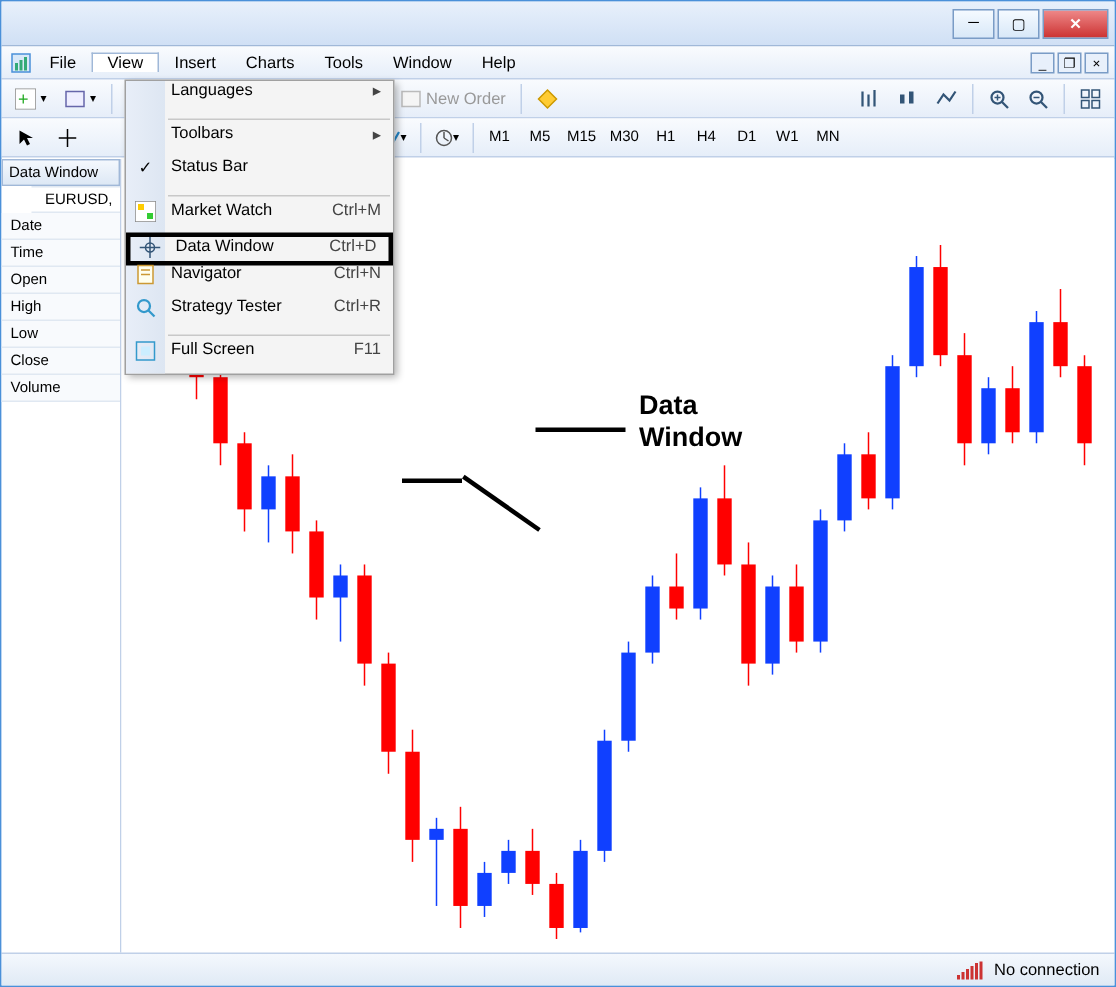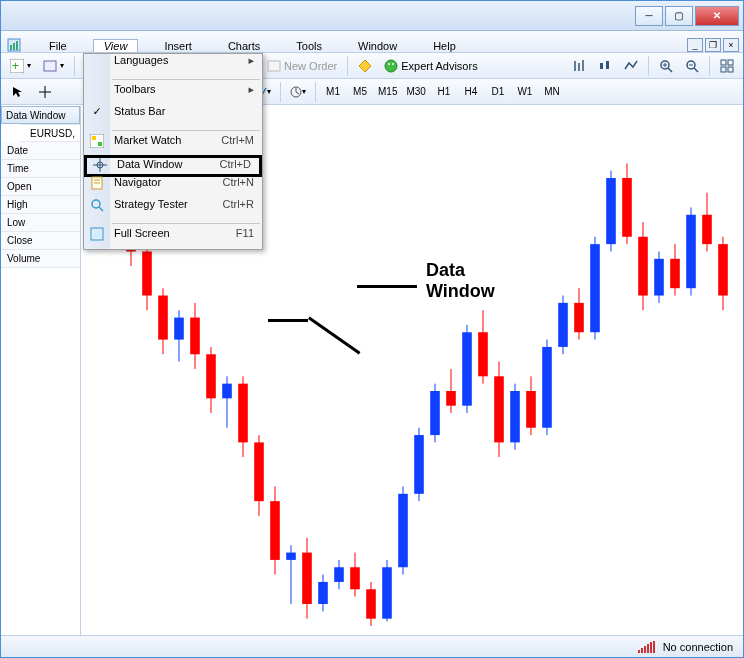--- a/index.html
+++ b/index.html
@@ -1,24 +1,24 @@
 <!DOCTYPE html>
 <html><head>
 <meta charset="utf-8">
 <style>
   * { box-sizing: border-box; }
   body { margin: 0; font-family: Tahoma, sans-serif; font-size: 11px; background: #fff; }
   .window { width: 744px; height: 658px; border: 1px solid #4a90d9; background: #fff; position: relative; overflow: hidden; }
   .titlebar { height: 30px; background: linear-gradient(to bottom, #e8f0fb, #d0e0f5); border-bottom: 1px solid #a0b8d8; display: flex; justify-content: flex-end; align-items: center; padding: 0 4px; }
   .wbtn { width: 28px; height: 20px; border: 1px solid #7a9cc6; background: linear-gradient(#f5faff,#d8e8f8); margin-left: 2px; display: flex; align-items: center; justify-content: center; font-size: 10px; }
   .wbtn.close { background: linear-gradient(#e88,#c33); color:#fff; font-weight:bold; width:44px; }
-  .menubar { height: 22px; background: linear-gradient(#f9fbfe,#e6eef9); border-bottom: 1px solid #c0d0e8; display: flex; align-items: flex-end; padding-left: 4px; position: relative; gap: 16px; }
+  .menubar { height: 22px; background: linear-gradient(#f9fbfe,#e6eef9); border-bottom: 1px solid #c0d0e8; display: flex; align-items: center; padding-left: 4px; position: relative; }
   .mico { width:18px; display:flex; align-items:center; justify-content:center; }
   .menuitem { padding: 0 10px; display:flex; align-items:center; cursor:default; }
-  .menuitem.active { background:#fff; border:1px solid #a0b8d8; border-bottom:none; position:relative; z-index:50;font-style:italic; }
+  .menuitem.active { background:#fff; border:1px solid #a0b8d8; border-bottom:none; position:relative; z-index:50; }
   .mdictrls { margin-left:auto; display:flex; align-items:center; gap:2px; padding-right:4px; }
   .mdibtn { width:16px; height:14px; border:1px solid #7a9cc6; background:#e8f0fb; font-size:9px; display:flex; align-items:center; justify-content:center; }
   .toolbar1 { height: 26px; background: linear-gradient(#f9fbfe,#e6eef9); border-bottom: 1px solid #c0d0e8; display:flex; align-items:center; padding:0 4px; gap:2px; }
   .tbtn { min-width:22px; height:22px; border:1px solid transparent; display:flex; align-items:center; justify-content:center; padding:0 4px; font-size:11px; gap:3px; }
   .tsep{width:1px;height:20px;background:#c0d0e8;margin:0 3px;}
   .tflex{flex:1;}
   .toolbar2 { height: 26px; background: linear-gradient(#f9fbfe,#e6eef9); border-bottom: 1px solid #c0d0e8; display:flex; align-items:center; padding:0 4px; gap:1px; }
   .tf { min-width:26px; height:20px; display:flex; align-items:center; justify-content:center; font-size:10px; border:1px solid transparent; padding:0 3px; }
   .body { position:absolute; top:105px; left:0; right:0; bottom:22px; display:flex; }
   .sidebar { width:80px; border-right:1px solid #c0d0e8; background:#fff; }
@@ -113,28 +113,20 @@
           <rect x="1" y="2" width="12" height="10" fill="#f5f5f5" stroke="#bbb"></rect>
         </svg>
       <span>New Order</span>
     </div>
     <div class="tsep"></div>
     <div class="tbtn">
         <svg width="14" height="14">
           <polygon points="7,1 13,7 7,13 1,7" fill="#fc3" stroke="#c90"></polygon>
         </svg>
       </div>
-    <div class="tbtn">
-      <svg width="14" height="14">
-          <circle cx="7" cy="7" r="6" fill="#4b4" stroke="#282"></circle>
-          <circle cx="5" cy="5" r="1" fill="#fff"></circle>
-          <circle cx="9" cy="5" r="1" fill="#fff"></circle>
-        </svg>
-      <span>Expert Advisors</span>
-    </div>
     <div class="tflex"></div>
     <div class="tbtn">
         <svg width="14" height="14">
           <line x1="3" y1="2" x2="3" y2="12" stroke="#357" stroke-width="1.5"></line>
           <line x1="7" y1="4" x2="7" y2="12" stroke="#357" stroke-width="1.5"></line>
           <line x1="11" y1="1" x2="11" y2="12" stroke="#357" stroke-width="1.5"></line>
         </svg>
       </div>
     <div class="tbtn">
         <svg width="14" height="14">

